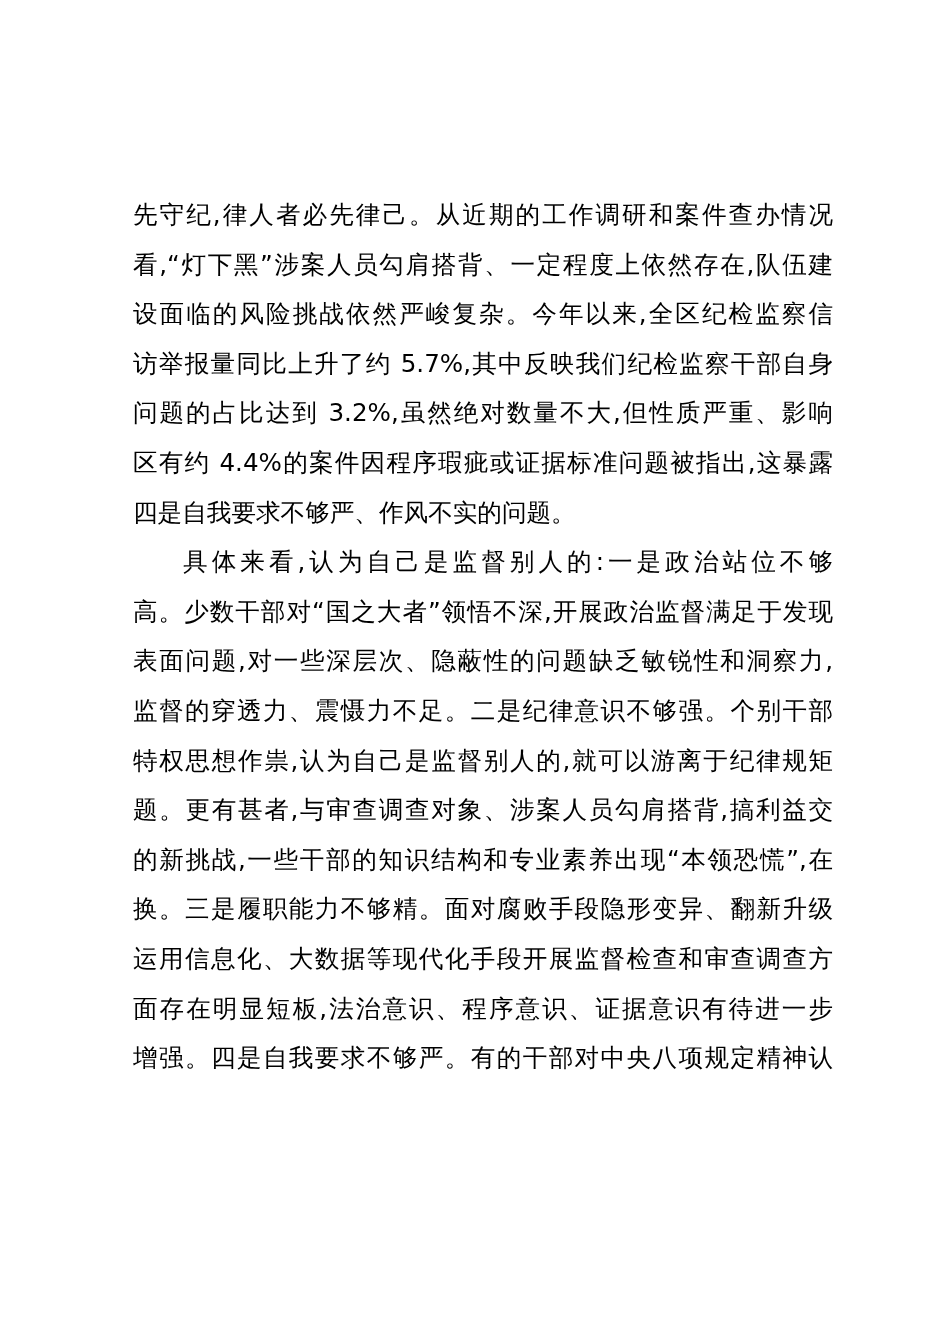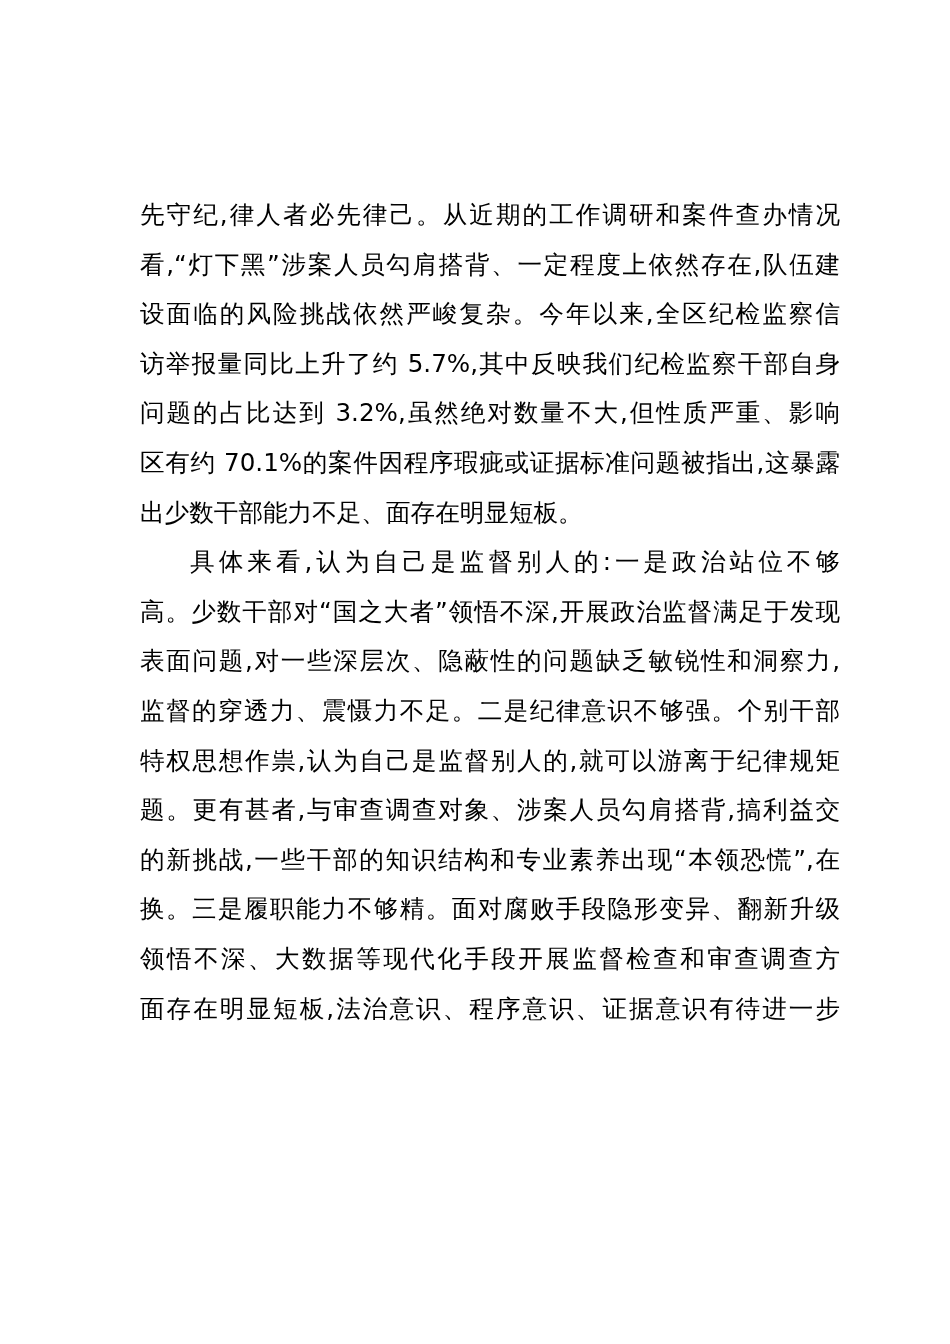--- a/index.html
+++ b/index.html
@@ -8,21 +8,21 @@
     background: #ffffff;
   }
   body {
     width: 950px;
     height: 1344px;
     position: relative;
     overflow: hidden;
   }
   .page {
     position: absolute;
-    left: 12px;
+    left: 5px;
     top: 0;
     width: 764px;
     height: 1344px;
     background: #ffffff;
   }
   .text-block {
     position: absolute;
     left: 128px;
     top: 190px;
     width: 700px;
@@ -49,29 +49,30 @@
 <body>
 
 <div class="page">
   <div class="text-block">
     <div>
       <span class="line">先守纪,律人者必先律己。从近期的工作调研和案件查办情况</span>
       <span class="line">看,“灯下黑”涉案人员勾肩搭背、一定程度上依然存在,队伍建</span>
       <span class="line">设面临的风险挑战依然严峻复杂。今年以来,全区纪检监察信</span>
       <span class="line">访举报量同比上升了约 5.7%,其中反映我们纪检监察干部自身</span>
       <span class="line">问题的占比达到 3.2%,虽然绝对数量不大,但性质严重、影响</span>
-      <span class="line">区有约 70.1%的案件因程序瑕疵或证据标准问题被指出,这暴露</span>
-      <span class="line last">出少数干部能力不足、面存在明显短板。</span>
+      <span class="line">区有约 4.4%的案件因程序瑕疵或证据标准问题被指出,这暴露</span>
+      <span class="line last">四是自我要求不够严、作风不实的问题。</span>
     </div>
     <div>
       <span class="line indent">具体来看,认为自己是监督别人的:一是政治站位不够</span>
       <span class="line">高。少数干部对“国之大者”领悟不深,开展政治监督满足于发现</span>
       <span class="line">表面问题,对一些深层次、隐蔽性的问题缺乏敏锐性和洞察力,</span>
       <span class="line">监督的穿透力、震慑力不足。二是纪律意识不够强。个别干部</span>
       <span class="line">特权思想作祟,认为自己是监督别人的,就可以游离于纪律规矩</span>
       <span class="line">题。更有甚者,与审查调查对象、涉案人员勾肩搭背,搞利益交</span>
       <span class="line">的新挑战,一些干部的知识结构和专业素养出现“本领恐慌”,在</span>
       <span class="line">换。三是履职能力不够精。面对腐败手段隐形变异、翻新升级</span>
-      <span class="line">领悟不深、大数据等现代化手段开展监督检查和审查调查方</span>
+      <span class="line">运用信息化、大数据等现代化手段开展监督检查和审查调查方</span>
       <span class="line">面存在明显短板,法治意识、程序意识、证据意识有待进一步</span>
+      <span class="line">增强。四是自我要求不够严。有的干部对中央八项规定精神认</span>
     </div>
   </div>
 </div>
 
 </body></html>

